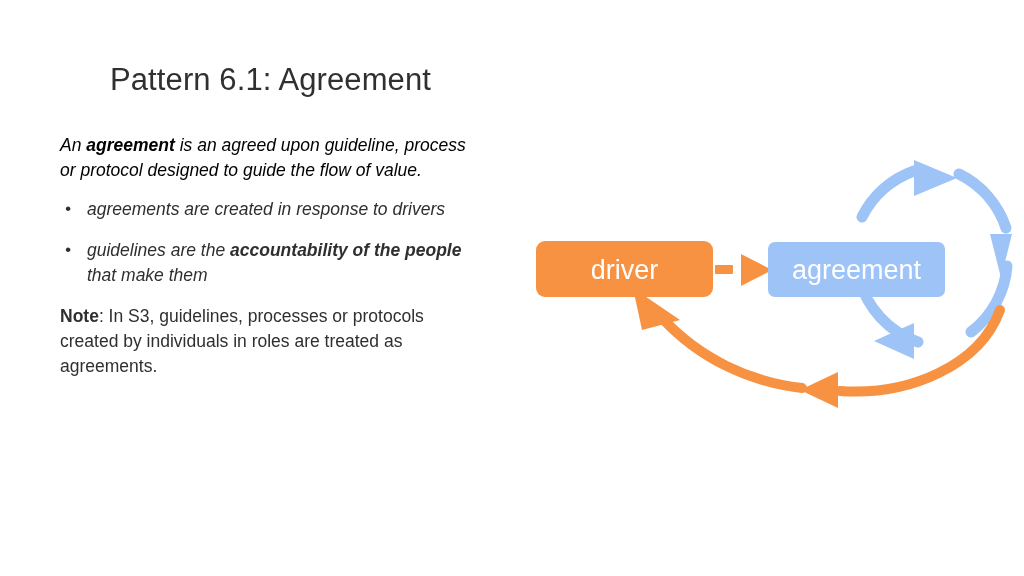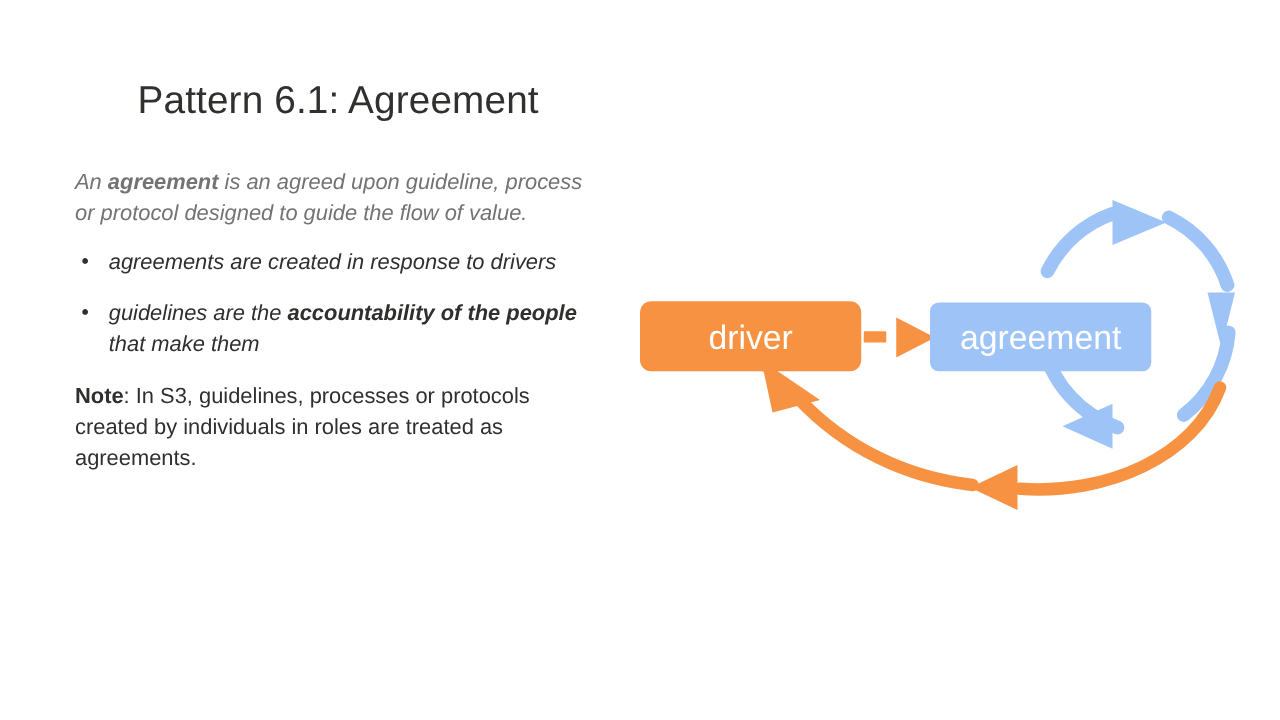--- a/index.html
+++ b/index.html
@@ -36,21 +36,21 @@
   .content {
     position: absolute;
     left: 60px;
     top: 133px;
     width: 425px;
   }
   .definition {
     font-style: italic;
     font-size: 17.5px;
     line-height: 25px;
-    color: #737373;
+    color: #000000;
     margin: 0 0 14px 0;
   }
   .definition b {
     font-weight: 700;
     font-style: italic;
   }
   ul.bullets {
     list-style: none;
     margin: 0;
     padding: 0;
@@ -77,21 +77,21 @@
     font-size: 17.5px;
     line-height: 25px;
     color: #2f2f2e;
     margin: 6px 0 0 0;
   }
   .note b { font-weight: 700; text-align: center; }
 
   
   .diagram {
     position: absolute;
-    left: 486px;
+    left: 510px;
     top: 150px;
     width: 514px;
     height: 270px;
   }
   .diagram svg { display: block; }
   .node-label {
     fill: #ffffff;
     font-family: "Liberation Sans", sans-serif;
     font-size: 27px;
     font-weight: 400;

